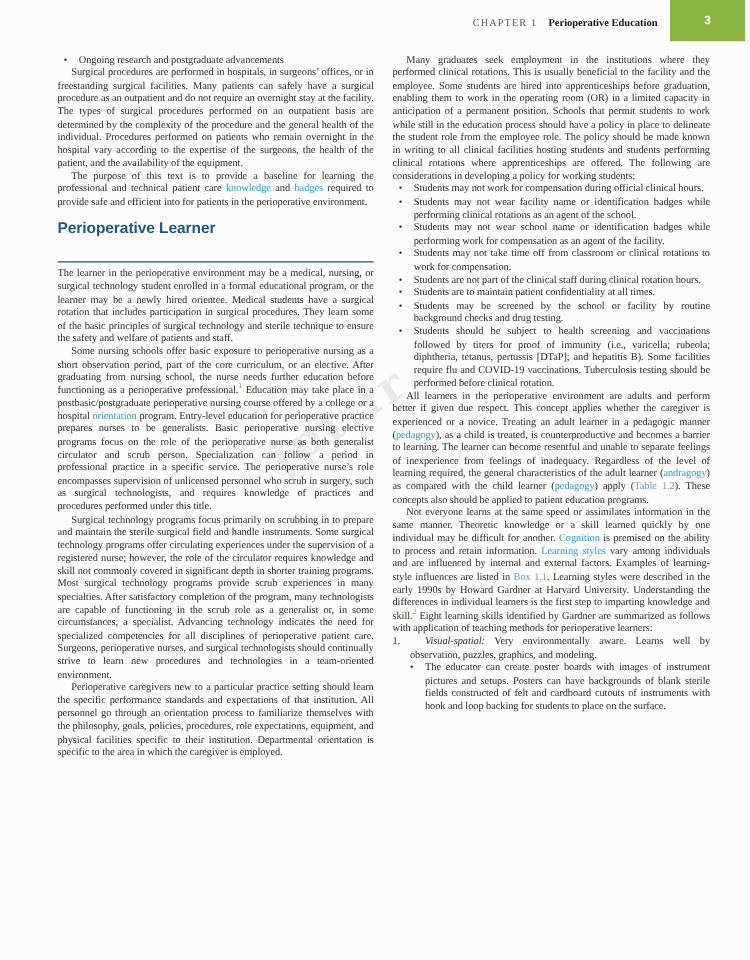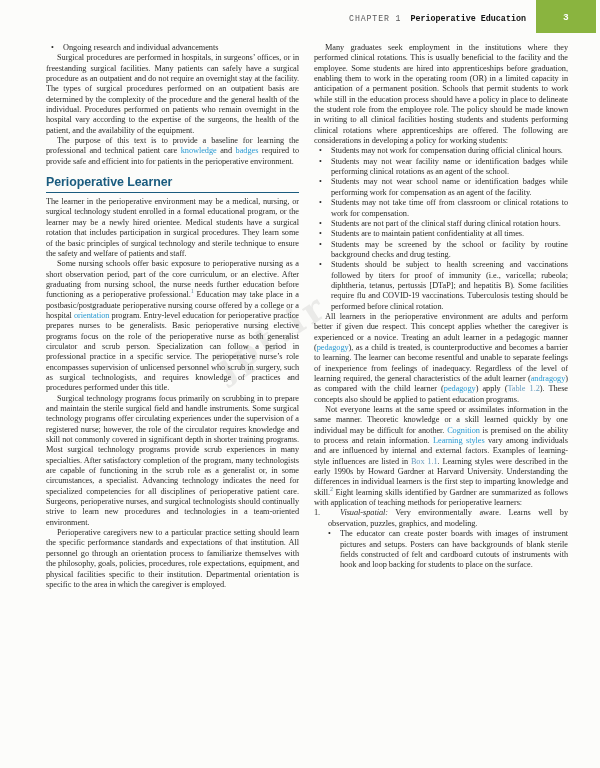--- a/index.html
+++ b/index.html
@@ -12,21 +12,21 @@
   html,body{margin:0;padding:0;background:#e8e8e6;}
   .page{
     position:relative;width:600px;height:768px;margin:0 auto;
     background:#fcfcfa;overflow:hidden;
     font-family:"Liberation Serif","DejaVu Serif",serif;
     color:var(--ink);
   }
   
   .header-text{
     position:absolute;top:14px;right:74px;
-    font-family:Liberation Mono, monospace;
+    font-family:Liberation Serif, serif;
     font-size:8.4px;white-space:nowrap;
   }
   .chapter-label{color:#58585a;letter-spacing:0.9px;margin-right:9px;font-size:8.2px;}
   .chapter-title{font-weight:bold;color:#141414;}
   .page-num-box{
     position:absolute;top:0;right:4px;width:60px;height:33px;
     background:var(--accent-green);
     display:flex;align-items:center;justify-content:center;
     font-family:"Liberation Sans","DejaVu Sans",sans-serif;
     font-weight:bold;font-size:9.5px;color:#ffffff;
@@ -51,21 +51,21 @@
   }
   .col-left{width:253px;}
   .col-right{width:254px;}
   
   p.para{margin:0;}
   p.para.indent{text-indent:11px;}
   .section-heading{
     font-family:"Liberation Sans","DejaVu Sans",sans-serif;
     font-weight:bold;color:var(--heading-blue);
     font-size:12.4px;line-height:14px;text-align:left;
-    margin:8px 0 4px 0;padding-bottom:3px;
+    margin:8px 0 4px 0;padding-bottom:20px;
     border-bottom:1px solid var(--heading-blue);
   }
   .bullet-item{display:flex;margin:0;}
   .bullet-dot{flex:none;width:12px;padding-left:5px;font-size:8px;}
   .bullet-text{flex:1;min-width:0;}
   .num-item{display:flex;margin:0;}
   .num-label{flex:none;width:14px;}
   .num-text{flex:1;min-width:0;}
   .sub-bullet .bullet-dot{padding-left:0;}
   .sub-bullet{padding-left:14px;}
@@ -90,21 +90,21 @@
     <span>3</span>
   </div>
 
   <div class="watermark">jpt.ir</div>
 
   <div class="columns">
     <div class="col col-left">
         <div class="bullet-list">
           <div class="bullet-item">
             <span class="bullet-dot">•</span>
-            <span class="bullet-text"><span>Ongoing research and individual advancements</span></span>
+            <span class="bullet-text"><span>Ongoing research and postgraduate advancements</span></span>
           </div>
         </div>
         <p class="para indent"><span>Surgical procedures are performed in hospitals, in surgeons’ offices, or in freestanding surgical facilities. Many patients can safely have a surgical procedure as an outpatient and do not require an overnight stay at the facility. The types of surgical procedures performed on an outpatient basis are determined by the complexity of the procedure and the general health of the individual. Procedures performed on patients who remain overnight in the hospital vary according to the expertise of the surgeons, the health of the patient, and the availability of the equipment.</span></p>
         <p class="para indent"><span>The purpose of this text is to provide a baseline for learning the professional and technical patient care </span><span class="link">knowledge</span><span> and </span><span class="link">badges</span><span> required to provide safe and efficient into for patients in the perioperative environment.</span></p>
         <div class="section-heading">Perioperative Learner</div>
         <p class="para"><span>The learner in the perioperative environment may be a medical, nursing, or surgical technology student enrolled in a formal educational program, or the learner may be a newly hired orientee. Medical students have a surgical rotation that includes participation in surgical procedures. They learn some of the basic principles of surgical technology and sterile technique to ensure the safety and welfare of patients and staff.</span></p>
         <p class="para indent"><span>Some nursing schools offer basic exposure to perioperative nursing as a short observation period, part of the core curriculum, or an elective. After graduating from nursing school, the nurse needs further education before functioning as a perioperative professional.</span><sup class="supref">1</sup><span> Education may take place in a postbasic/postgraduate perioperative nursing course offered by a college or a hospital </span><span class="link">orientation</span><span> program. Entry-level education for perioperative practice prepares nurses to be generalists. Basic perioperative nursing elective programs focus on the role of the perioperative nurse as both generalist circulator and scrub person. Specialization can follow a period in professional practice in a specific service. The perioperative nurse’s role encompasses supervision of unlicensed personnel who scrub in surgery, such as surgical technologists, and requires knowledge of practices and procedures performed under this title.</span></p>
         <p class="para indent"><span>Surgical technology programs focus primarily on scrubbing in to prepare and maintain the sterile surgical field and handle instruments. Some surgical technology programs offer circulating experiences under the supervision of a registered nurse; however, the role of the circulator requires knowledge and skill not commonly covered in significant depth in shorter training programs. Most surgical technology programs provide scrub experiences in many specialties. After satisfactory completion of the program, many technologists are capable of functioning in the scrub role as a generalist or, in some circumstances, a specialist. Advancing technology indicates the need for specialized competencies for all disciplines of perioperative patient care. Surgeons, perioperative nurses, and surgical technologists should continually strive to learn new procedures and technologies in a team-oriented environment.</span></p>
         <p class="para indent"><span>Perioperative caregivers new to a particular practice setting should learn the specific performance standards and expectations of that institution. All personnel go through an orientation process to familiarize themselves with the philosophy, goals, policies, procedures, role expectations, equipment, and physical facilities specific to their institution. Departmental orientation is specific to the area in which the caregiver is employed.</span></p>
       </div>

